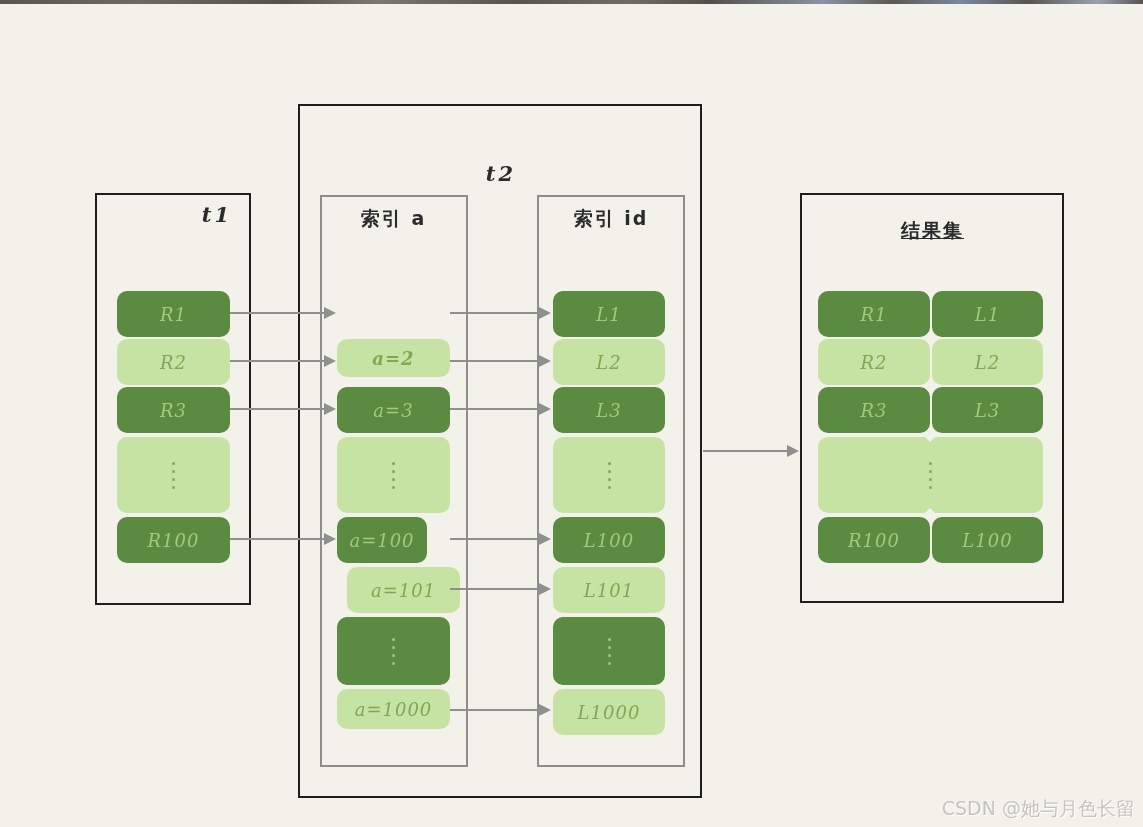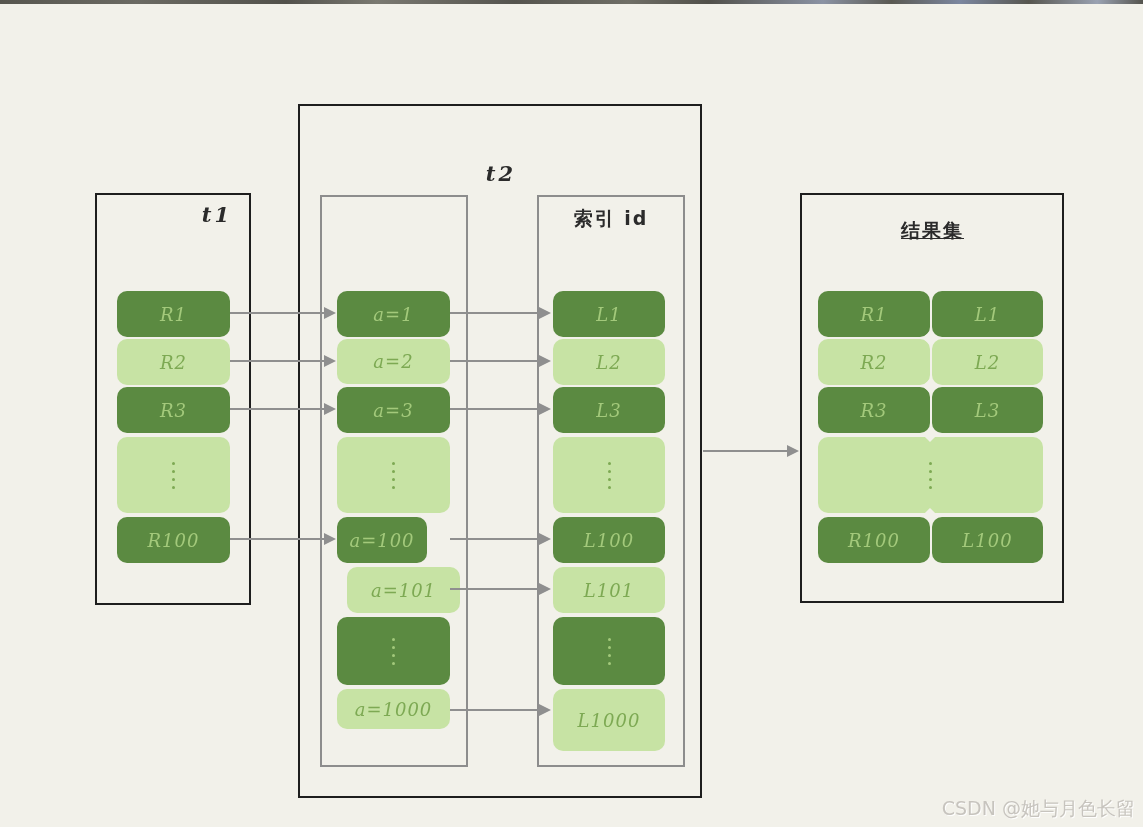--- a/index.html
+++ b/index.html
@@ -74,23 +74,23 @@
       <span class="dot"></span>
       <span class="dot"></span>
       <span class="dot"></span>
   </div>
   <div class="cell dark" style="left:117px; top:517px; width:113px; height:46px;">R100</div>
 
   <div class="box" style="left:298px; top:104px; width:400px; height:690px;"></div>
   <div class="diagram-title" style="left:298px; top:121px; width:406px;margin-top:40px;">t2</div>
 
   <div class="subbox" style="left:320px; top:195px; width:144px; height:568px;"></div>
+  <div class="cjk-title" style="left:320px; top:206px; width:147px;">索引 a</div>
 
-  <div class="cell dark" style="left:337px; top:291px; width:113px; height:46px;">a=1</div>
-  <div class="cell light" style="left:337px; top:339px; width:113px; height:45px;">a=2</div>
+  <div class="cell light" style="left:337px; top:339px; width:113px; height:38px;font-weight:bold;">a=2</div>
   <div class="cell dark" style="left:337px; top:387px; width:113px; height:46px;">a=3</div>
   <div class="cell light dots-col" style="left:337px; top:437px; width:113px; height:76px;">
     <span class="dot"></span>
       <span class="dot"></span>
       <span class="dot"></span>
       <span class="dot"></span>
   </div>
   <div class="cell dark" style="left:337px; top:517px; width:90px; height:46px;">a=100</div>
   <div class="cell light" style="left:337px; top:567px; width:113px; height:46px;margin-left:10px;">a=101</div>
   <div class="cell dark dots-col" style="left:337px; top:617px; width:113px; height:68px;">
@@ -114,21 +114,21 @@
       <span class="dot"></span>
   </div>
   <div class="cell dark" style="left:553px; top:517px; width:112px; height:46px;">L100</div>
   <div class="cell light" style="left:553px; top:567px; width:112px; height:46px;">L101</div>
   <div class="cell dark dots-col" style="left:553px; top:617px; width:112px; height:68px;">
     <span class="dot"></span>
       <span class="dot"></span>
       <span class="dot"></span>
       <span class="dot"></span>
   </div>
-  <div class="cell light" style="left:553px; top:689px; width:112px; height:62px;">L1000</div>
+  <div class="cell light" style="left:553px; top:689px; width:112px; height:46px;">L1000</div>
 
   <div class="box" style="left:800px; top:193px; width:260px; height:406px;"></div>
   <div class="cjk-title" style="left:800px; top:218px; width:265px;text-decoration:underline;">结果集</div>
 
   <div class="cell dark" style="left:818px; top:291px; width:112px; height:46px;">R1</div>
   <div class="cell dark" style="left:932px; top:291px; width:111px; height:46px;">L1</div>
   <div class="cell light" style="left:818px; top:339px; width:112px; height:46px;">R2</div>
   <div class="cell light" style="left:932px; top:339px; width:111px; height:46px;">L2</div>
   <div class="cell dark" style="left:818px; top:387px; width:112px; height:46px;">R3</div>
   <div class="cell dark" style="left:932px; top:387px; width:111px; height:46px;">L3</div>

